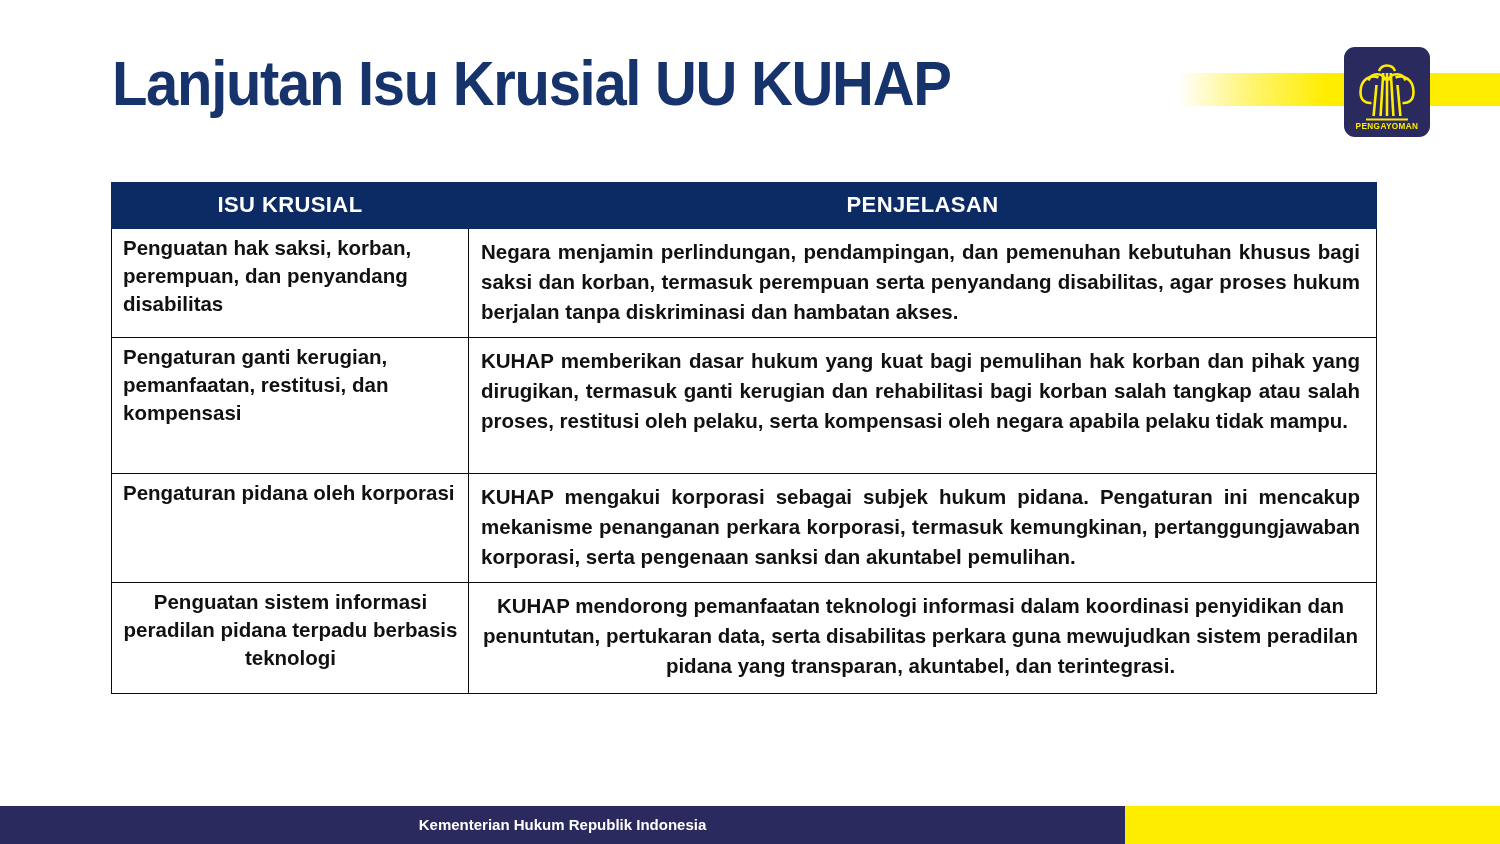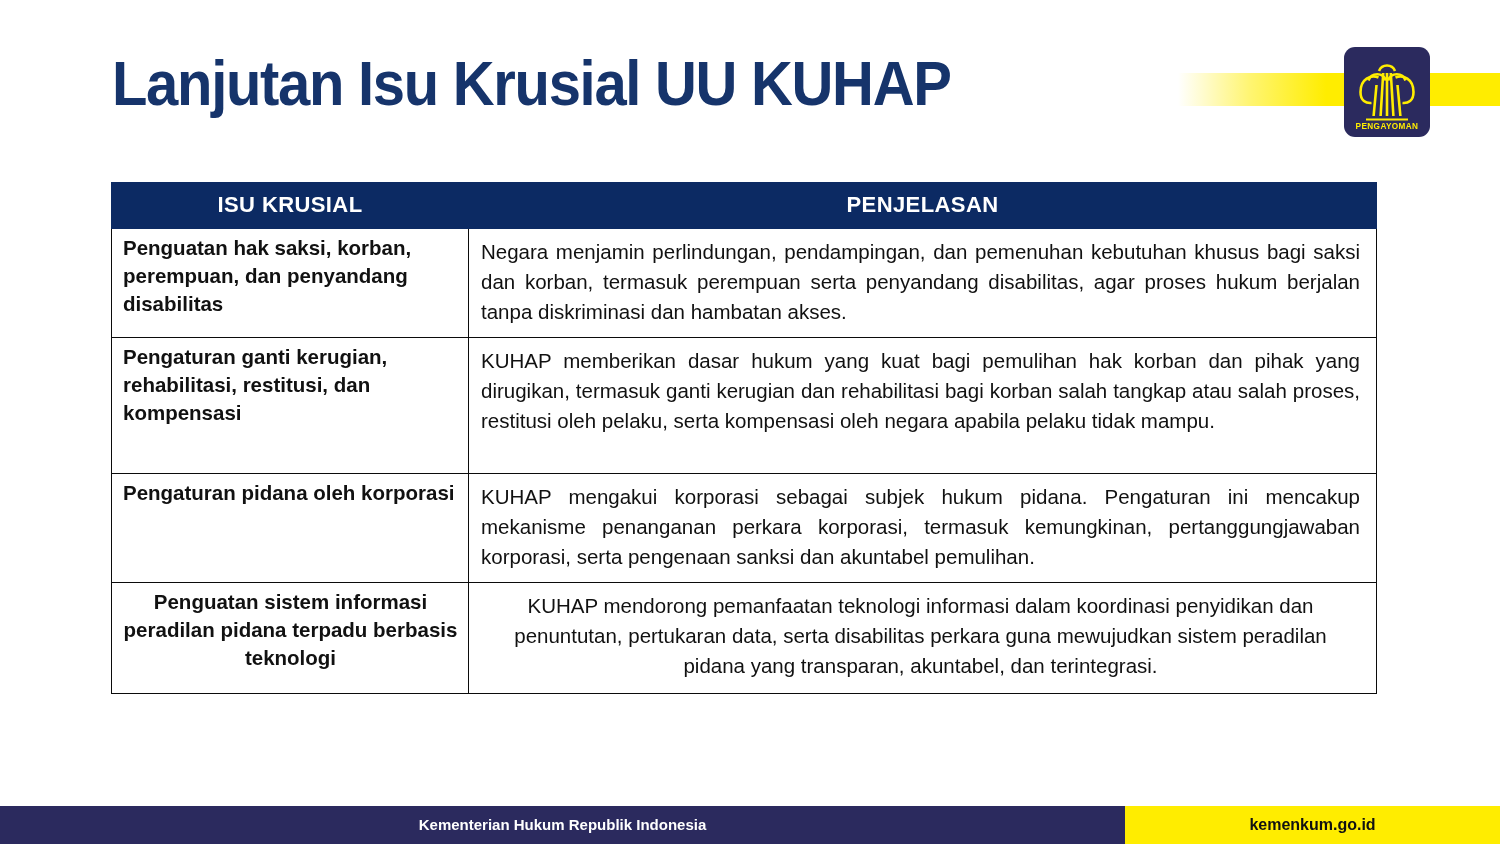--- a/index.html
+++ b/index.html
@@ -87,21 +87,21 @@
     font-family: "Liberation Sans", sans-serif;
     font-weight: bold;
     font-size: 20.5px;
     line-height: 28px;
     color: #111111;
     padding: 5px 10px 10px 11px;
   }
 
   td.expl-cell {
     font-family: "Liberation Sans", sans-serif;
-    font-weight: normal;
+    font-weight: bold;
     font-size: 20.5px;
     line-height: 30px;
     color: #111111;
     padding: 8px 16px 10px 12px;
     text-align: justify;
     text-justify: inter-word;
   }
 
   
   tr.row-h1 td { height: 88px; }
@@ -208,32 +208,31 @@
       <th>ISU KRUSIAL</th>
       <th>PENJELASAN</th>
     </tr>
   </thead>
   <tbody>
     <tr class="row-h1">
       <td class="issue-cell">Penguatan hak saksi, korban, perempuan, dan penyandang disabilitas</td>
       <td class="expl-cell">Negara menjamin perlindungan, pendampingan, dan pemenuhan kebutuhan khusus bagi saksi dan korban, termasuk perempuan serta penyandang disabilitas, agar proses hukum berjalan tanpa diskriminasi dan hambatan akses.</td>
     </tr>
     <tr class="row-h2">
-      <td class="issue-cell">Pengaturan ganti kerugian, rehabilitasi, restitusi, dan kompensasi</td>
+      <td class="issue-cell">Pengaturan ganti kerugian, pemanfaatan, restitusi, dan kompensasi</td>
       <td class="expl-cell">KUHAP memberikan dasar hukum yang kuat bagi pemulihan hak korban dan pihak yang dirugikan, termasuk ganti kerugian dan rehabilitasi bagi korban salah tangkap atau salah proses, restitusi oleh pelaku, serta kompensasi oleh negara apabila pelaku tidak mampu.</td>
     </tr>
     <tr class="row-h3">
       <td class="issue-cell">Pengaturan pidana oleh korporasi</td>
       <td class="expl-cell">KUHAP mengakui korporasi sebagai subjek hukum pidana. Pengaturan ini mencakup mekanisme penanganan perkara korporasi, termasuk kemungkinan, pertanggungjawaban korporasi, serta pengenaan sanksi dan akuntabel pemulihan.</td>
     </tr>
     <tr class="row-h4">
       <td class="issue-cell">Penguatan sistem informasi peradilan pidana terpadu berbasis teknologi</td>
       <td class="expl-cell">KUHAP mendorong pemanfaatan teknologi informasi dalam koordinasi penyidikan dan penuntutan, pertukaran data, serta disabilitas perkara guna mewujudkan sistem peradilan pidana yang transparan, akuntabel, dan terintegrasi.</td>
     </tr>
   </tbody>
 </table>
 
 <div class="footer">
   <div class="footer-left"></div>
   <div class="footer-left-text">Kementerian Hukum Republik Indonesia</div>
   <div class="footer-right"></div>
-  <div class="footer-right-text">kemenkum.go.id</div>
 </div>
 
 </body></html>

